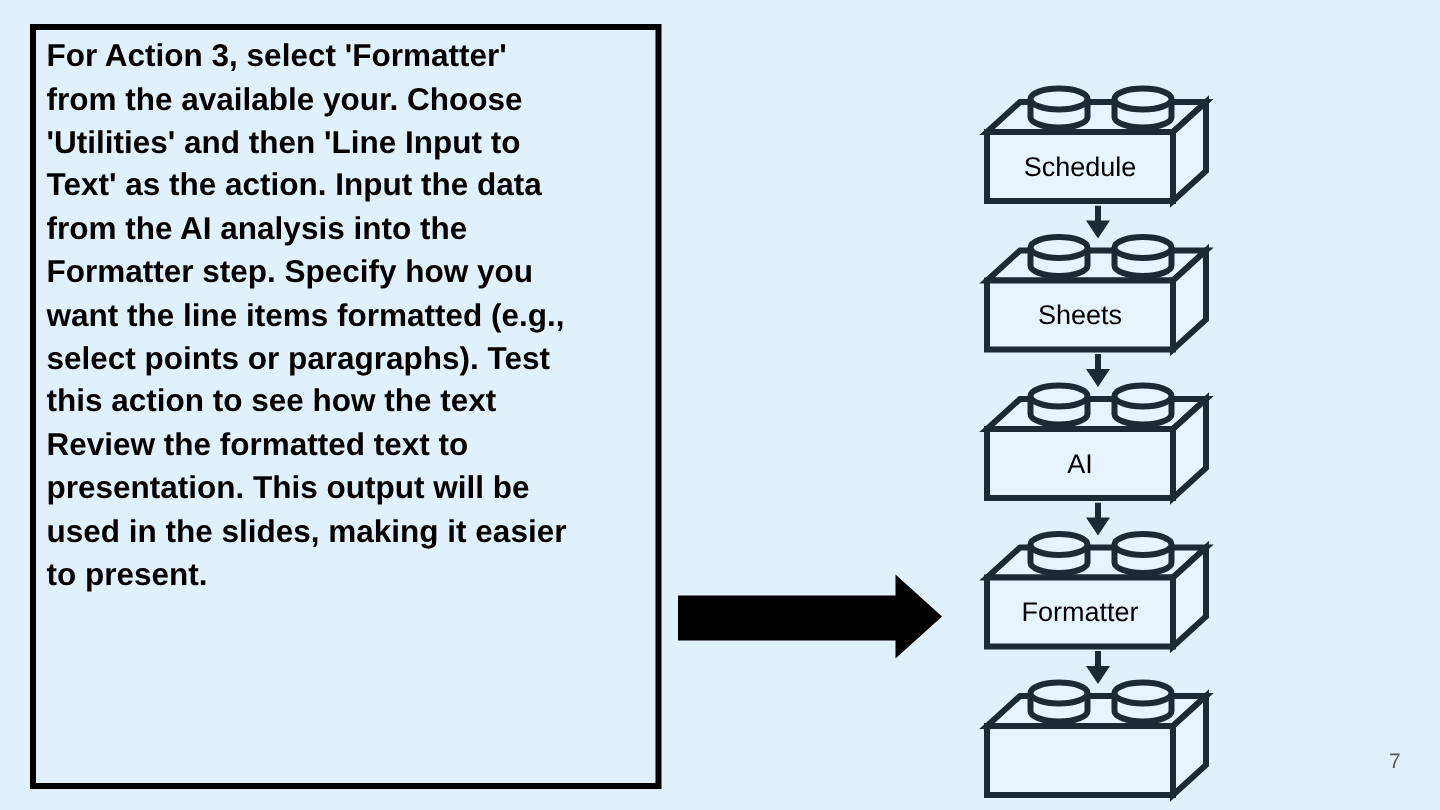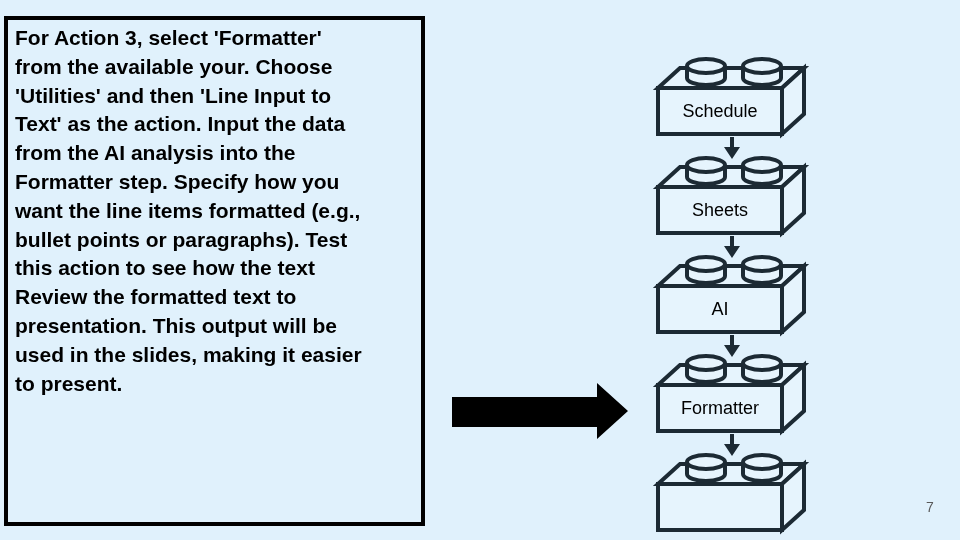--- a/index.html
+++ b/index.html
@@ -14,21 +14,21 @@
   html,body{margin:0;padding:0;}
   .slide{
     position:relative;
     width:960px;height:540px;
     background:var(--background);
     font-family:"Liberation Sans", sans-serif;
     overflow:hidden;
   }
   .instruction-box{
     position:absolute;
-    left:4px;top:16px;
+    left:20px;top:16px;
     width:404px;height:498px;
     border:4px solid var(--box-border);
     padding:4px 2px 0 7px;
     color:var(--text);
     font-weight:bold;
     font-size:21px;
     line-height:28.8px;
     background:var(--background);
   }
   .instruction-box .line{white-space:nowrap;}
@@ -72,21 +72,21 @@
 <div class="slide">
 
   <div class="instruction-box">
       <div class="line">For Action 3, select 'Formatter'</div>
       <div class="line">from the available your. Choose</div>
       <div class="line">'Utilities' and then 'Line Input to</div>
       <div class="line">Text' as the action. Input the data</div>
       <div class="line">from the AI analysis into the</div>
       <div class="line">Formatter step. Specify how you</div>
       <div class="line">want the line items formatted (e.g.,</div>
-      <div class="line">bullet points or paragraphs). Test</div>
+      <div class="line">select points or paragraphs). Test</div>
       <div class="line">this action to see how the text</div>
       <div class="line">Review the formatted text to</div>
       <div class="line">presentation. This output will be</div>
       <div class="line">used in the slides, making it easier</div>
       <div class="line">to present.</div>
     </div>
 
   <svg class="big-arrow" viewBox="0 0 180 62">
     <polygon points="2,17 147,17 147,3 178,31 147,59 147,47 2,47"></polygon>
   </svg>

